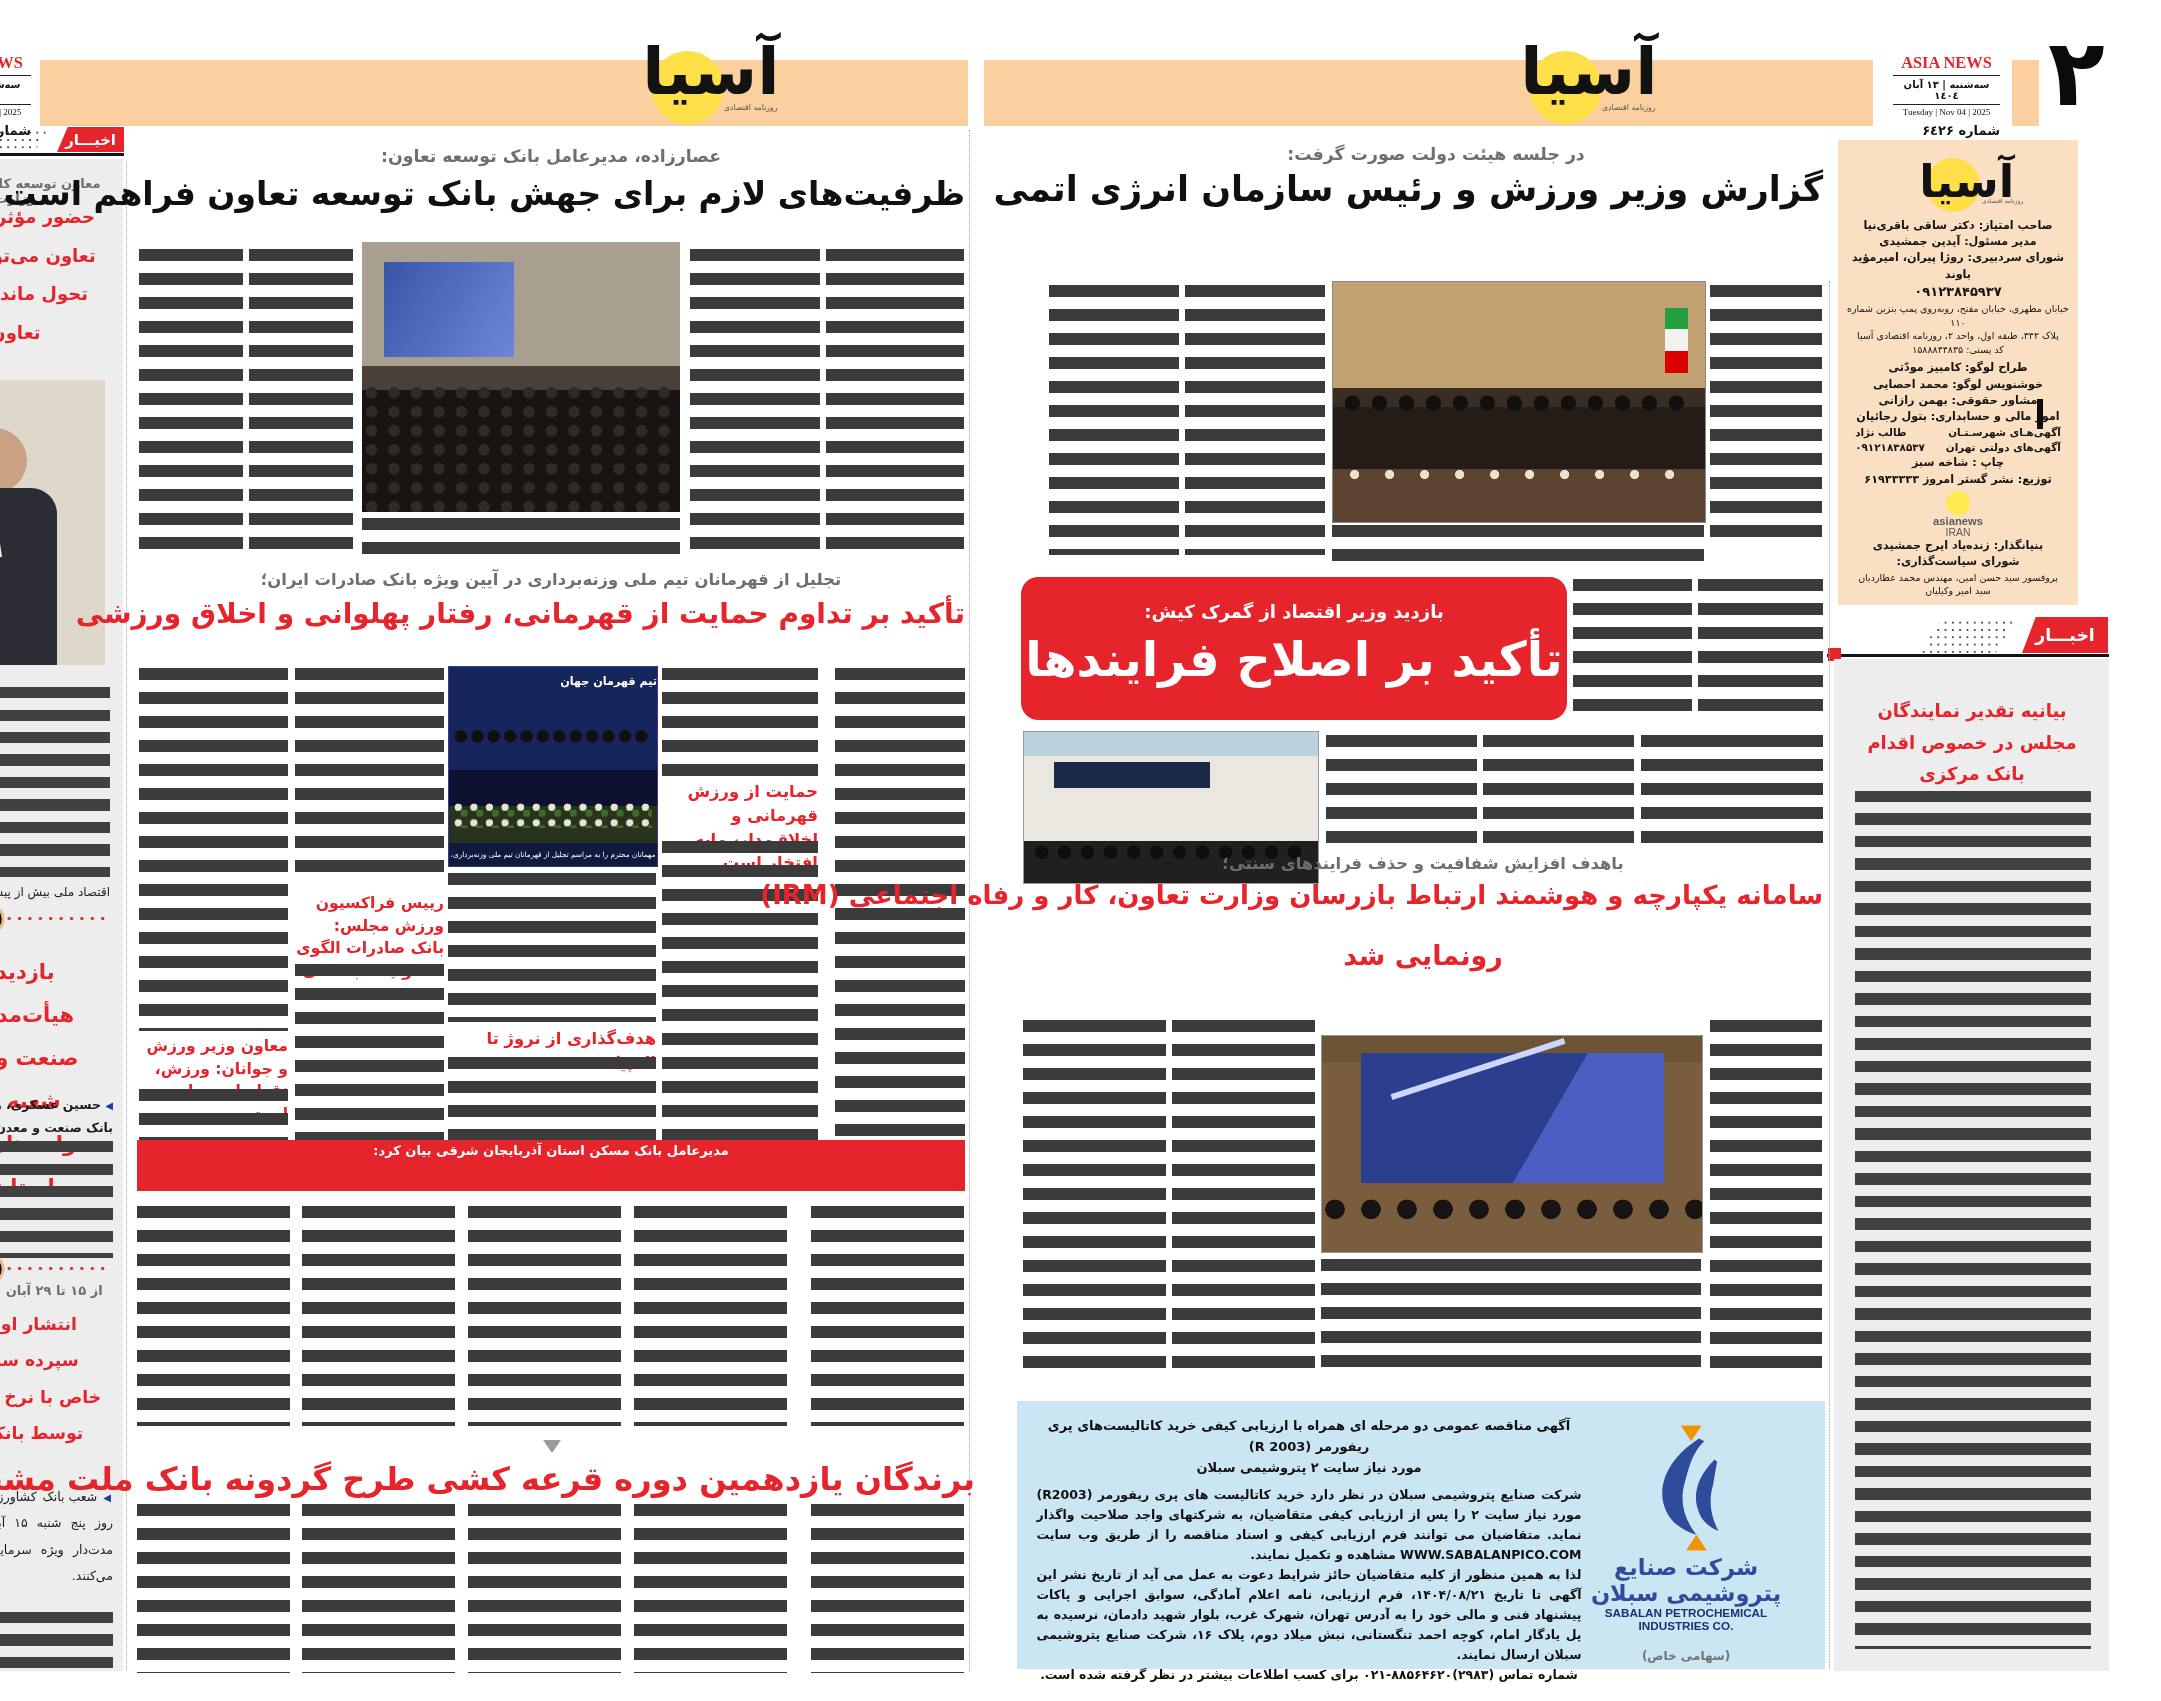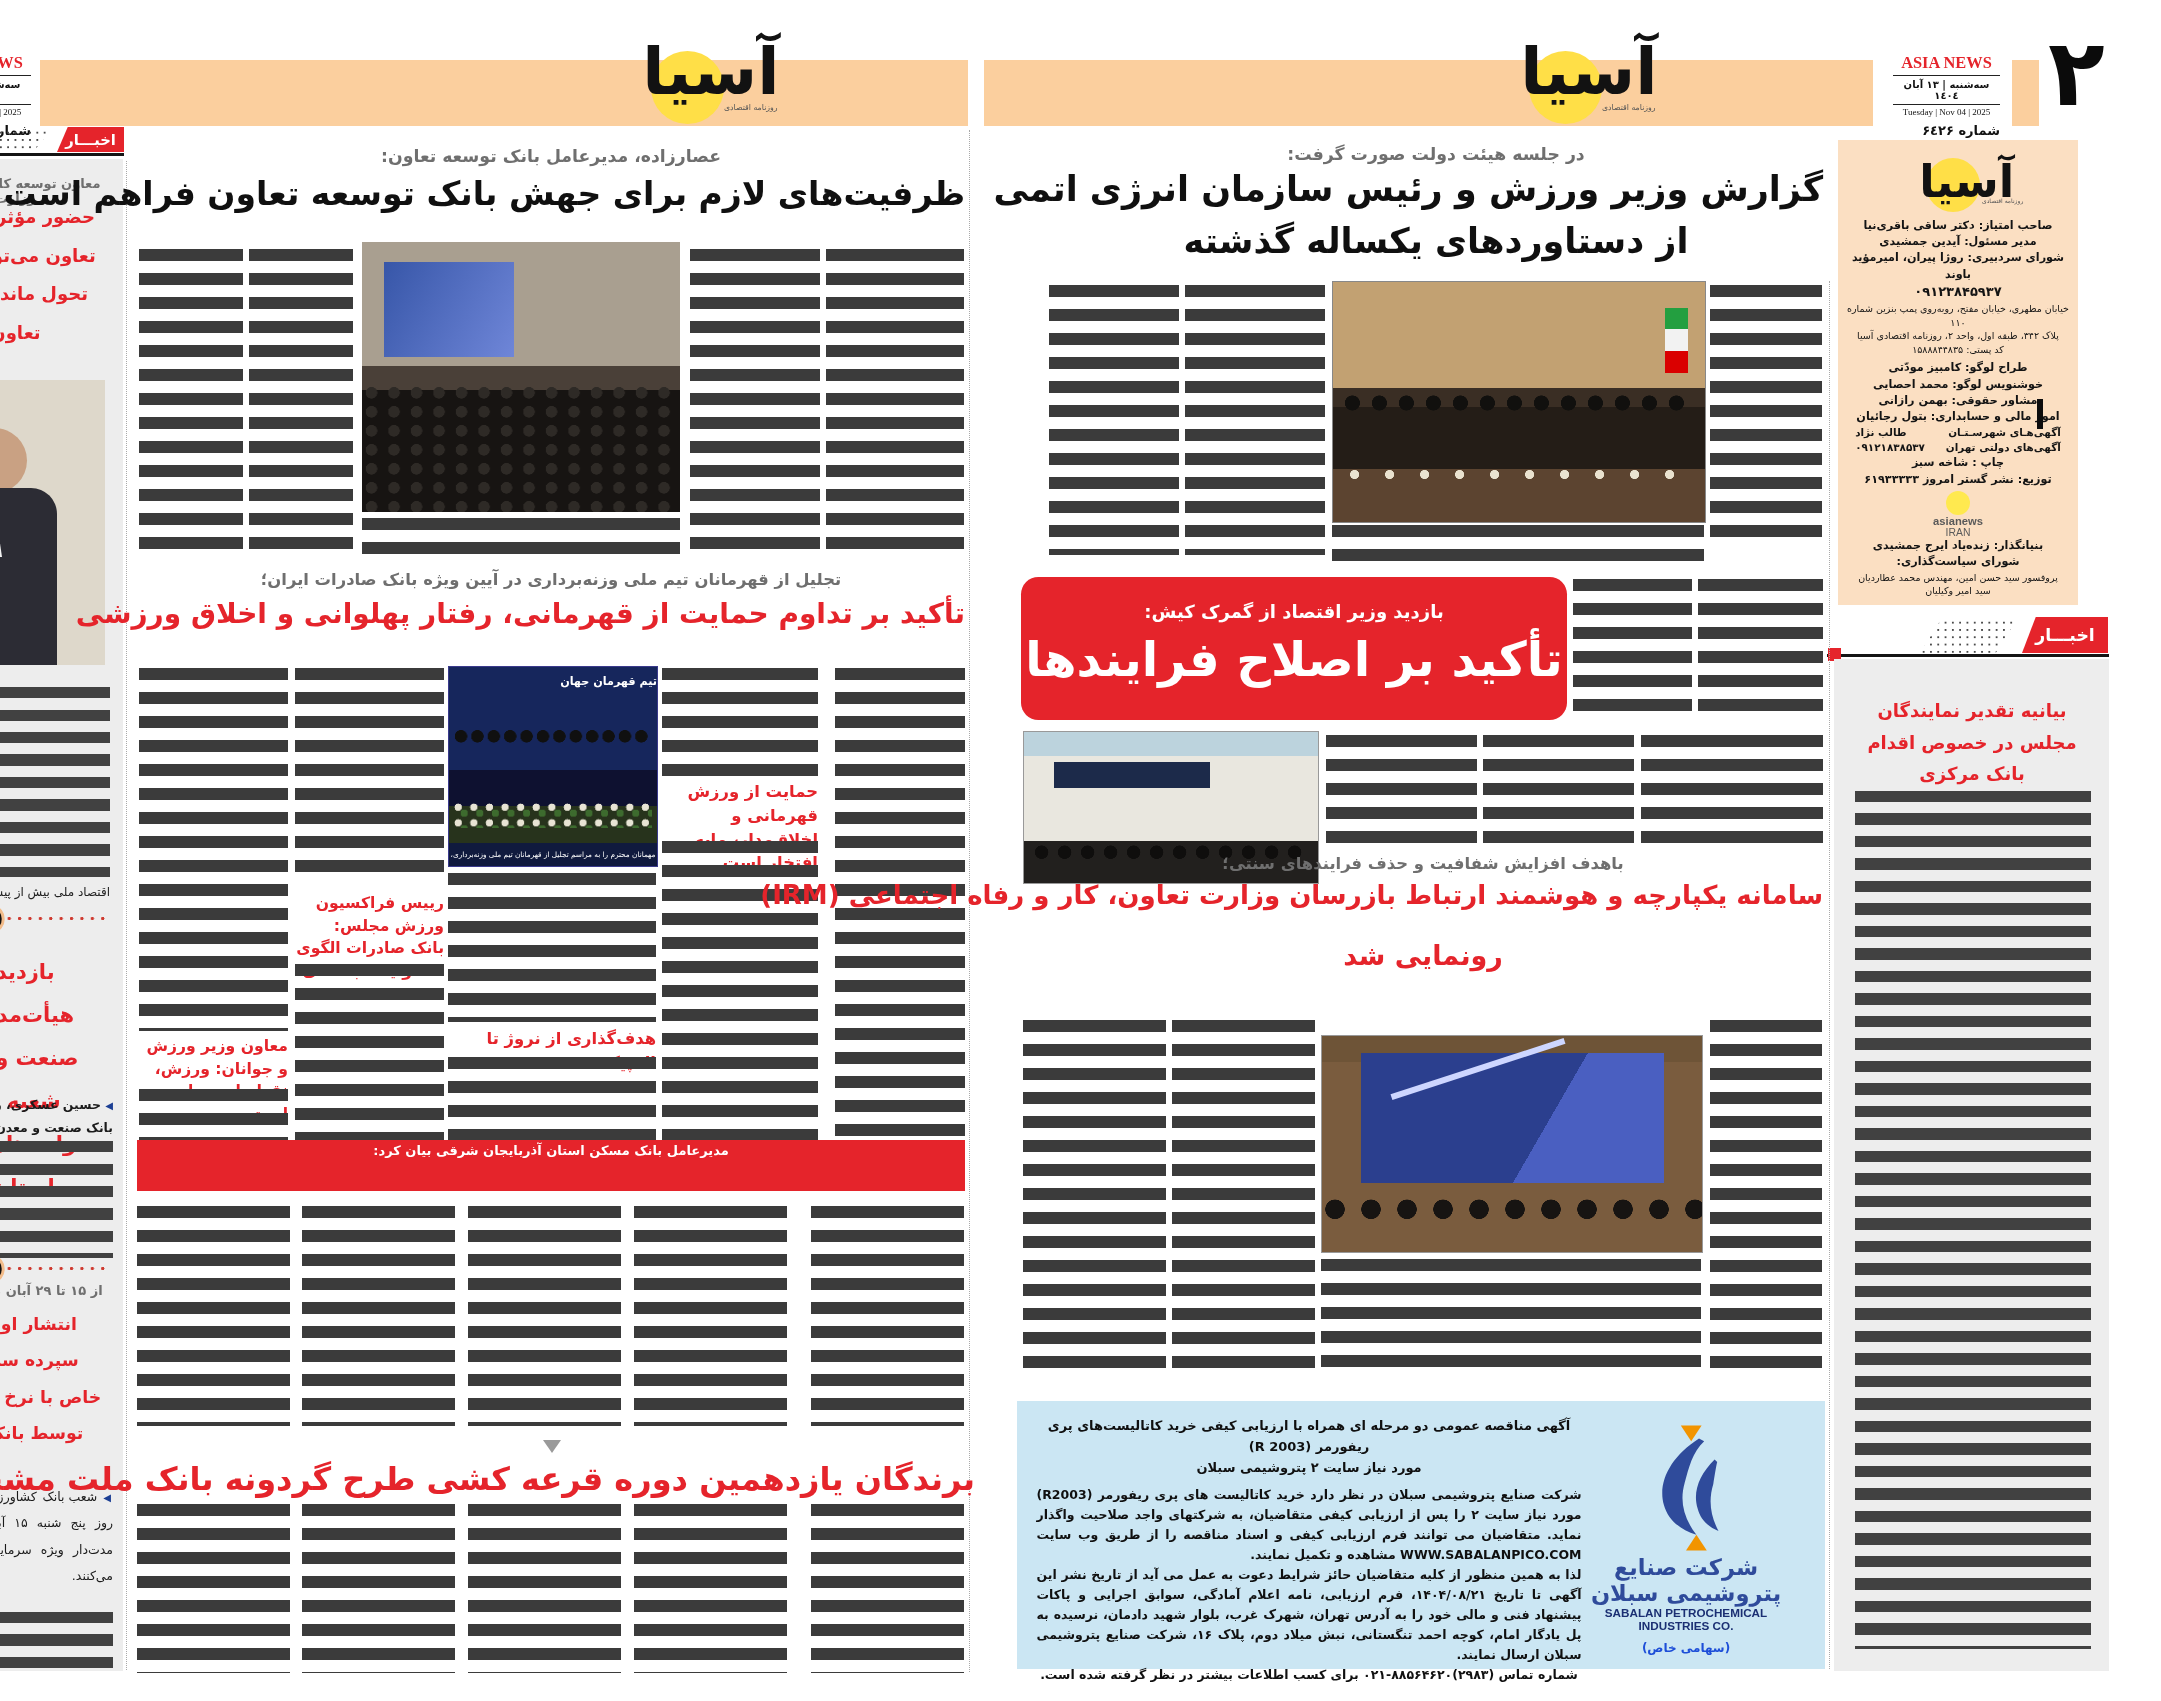--- a/index.html
+++ b/index.html
@@ -182,21 +182,20 @@
     <div class="t2">سه‌شنبه | ۱۳ آبان ۱٤۰٤</div>
     <div class="sep"></div>
     <div class="t3">Tuesday | Nov 04 | 2025</div>
     <div class="t4">شماره ۶٤۲۶</div>
   </div>
   <div class="abs peach" style="left:2234px;top:60px;width:27px;height:66px;"></div>
   <div class="pnum" style="left:2270px;top:27px;">۲</div>
 
   <div class="kick" style="left:1271px;top:144px;width:774px;font-size:17.3px;">در جلسه هیئت دولت صورت گرفت:</div>
   <div class="hl" style="left:1271px;top:169px;width:774px;font-size:35px;">گزارش وزیر ورزش و رئیس سازمان انرژی اتمی</div>
-  <div class="hl" style="left:1271px;top:221px;width:774px;font-size:35px;">از دستاوردهای یکساله گذشته</div>
 
   <div class="photo" style="left:1554px;top:281px;width:372px;height:240px;background:linear-gradient(180deg,#c2a172 0 44%,#3a2e24 44% 52%,#241d17 52% 78%,#5c4430 78% 100%);border:1.3px solid #888;">
     <div class="abs" style="left:8.6px;top:108px;width:354px;height:48px;background-image:radial-gradient(circle at 10.4px 13px,#11100e 7.3px,transparent 7.8px);background-size:27px 48px;"></div>
     <div class="abs" style="right:17.3px;top:26px;width:22.5px;height:65px;background:linear-gradient(180deg,#239f40 0 33%,#f2f2f2 33% 66%,#da0000 66% 100%);"></div>
     <div class="abs" style="left:13px;top:186px;width:346px;height:13px;background-image:radial-gradient(circle at 8.6px 6.5px,#e9e2cf 4.3px,transparent 4.8px);background-size:35px 13px;"></div>
   </div>
   <div class="tx" style="left:1932px;top:285px;width:112px;height:264px;"></div>
   <div class="tx" style="left:1271px;top:285px;width:130px;height:270px;"></div>
   <div class="tx" style="left:1407px;top:285px;width:140px;height:270px;"></div>
   <div class="tx" style="left:1554px;top:525px;width:372px;height:37px;"></div>
@@ -232,21 +231,21 @@
   <div class="adbox" style="left:1239px;top:1401px;width:808px;height:268px;">
     <div class="abs" style="right:35px;top:21.6px;width:208px;height:225px;text-align:center;">
       <svg width="130" height="130" viewBox="0 0 100 100" style="display:block;margin:0 auto;">
         <polygon points="46,2 62,2 54,14" fill="#f29400"></polygon>
         <path d="M60,12 C38,26 28,46 33,63 C36,74 45,82 58,86 C48,73 45,60 49,46 C52,35 55,22 64,14 Z" fill="#2f4b9b"></path>
         <path d="M72,28 C60,40 55,53 59,66 C61,74 67,80 75,83 C69,72 67,60 71,47 C72,41 73,34 74,30 Z" fill="#2f4b9b"></path>
         <polygon points="50,98 66,98 58,86" fill="#f29400"></polygon>
       </svg>
       <div style="color:#2f4b9b;font-weight:bold;font-size:22.5px;margin-top:1.7px;">شرکت صنایع پتروشیمی سبلان</div>
       <div style="color:#1b2f73;font-weight:bold;font-size:11.7px;font-family:'Liberation Sans',sans-serif;direction:ltr;">SABALAN PETROCHEMICAL INDUSTRIES CO.</div>
-      <div style="color:#1d4ed8;font-size:12px;font-weight:bold;margin-top:9px;">(سهامی خاص)</div>
+      <div style="color:#737373;font-size:12px;font-weight:bold;margin-top:17px;">(سهامی خاص)</div>
     </div>
     <div class="abs" style="left:19.5px;top:15px;width:545px;">
       <div class="adtitle">آگهی مناقصه عمومی دو مرحله ای همراه با ارزیابی کیفی خرید کاتالیست‌های پری ریفورمر (R 2003)</div>
       <div class="adtitle">مورد نیاز سایت ۲ پتروشیمی سبلان</div>
       <div class="adp" style="margin-top:7px;">شرکت صنایع پتروشیمی سبلان در نظر دارد خرید کاتالیست های پری ریفورمر (R2003) مورد نیاز سایت ۲ را پس از ارزیابی کیفی متقاضیان، به شرکتهای واجد صلاحیت واگذار نماید. متقاضیان می توانند فرم ارزیابی کیفی و اسناد مناقصه را از طریق وب سایت WWW.SABALANPICO.COM مشاهده و تکمیل نمایند.</div>
       <div class="adp">لذا به همین منظور از کلیه متقاضیان حائز شرایط دعوت به عمل می آید از تاریخ نشر این آگهی تا تاریخ ۱۴۰۴/۰۸/۲۱، فرم ارزیابی، نامه اعلام آمادگی، سوابق اجرایی و پاکات پیشنهاد فنی و مالی خود را به آدرس تهران، شهرک غرب، بلوار شهید دادمان، نرسیده به پل یادگار امام، کوچه احمد تنگستانی، نبش میلاد دوم، پلاک ۱۶، شرکت صنایع پتروشیمی سبلان ارسال نمایند.</div>
       <div class="adp" style="text-align:center;">شماره تماس (۲۹۸۳)۸۸۵۶۴۶۲۰-۰۲۱ برای کسب اطلاعات بیشتر در نظر گرفته شده است.</div>
     </div>
   </div>
 

